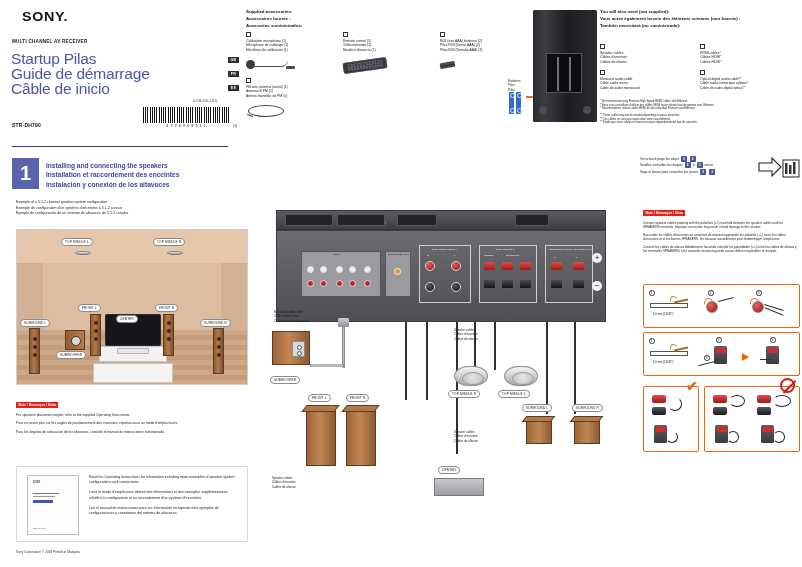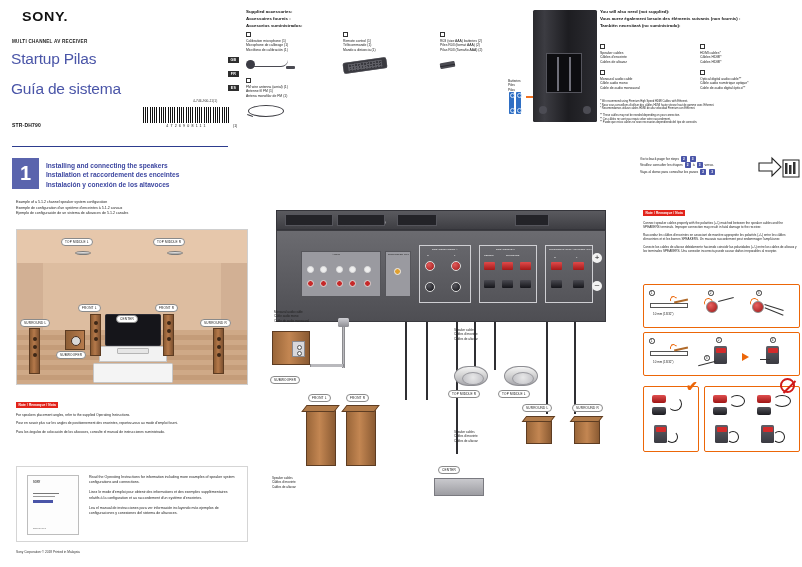--- a/index.html
+++ b/index.html
@@ -343,21 +343,22 @@
 </head>
 <body>
 
 <div class="page">
 
   <div id="sony-logo"><span>SONY</span><span class="dot">.</span></div>
 
   <div id="receiver-kind">MULTI CHANNEL AV RECEIVER</div>
 
   <div class="guide-title" id="title-en">Startup Pilas</div>
-  <div class="guide-title" id="title-es">Guía de sistema</div>
+  <div class="guide-title" id="title-fr">Guide de démarrage</div>
+  <div class="guide-title" id="title-es">Câble de inicio</div>
 
   <div class="lang-badge" id="badge-gb">GB</div>
   <div class="lang-badge" id="badge-fr">FR</div>
   <div class="lang-badge" id="badge-es">ES</div>
 
   <div id="doc-code">4-746-900-11(1)</div>
   <div id="barcode"></div>
   <div id="barcode-digits">4726908111</div>
   <div id="barcode-suffix">(1)</div>
   <div id="model-no">STR-DH790</div>

